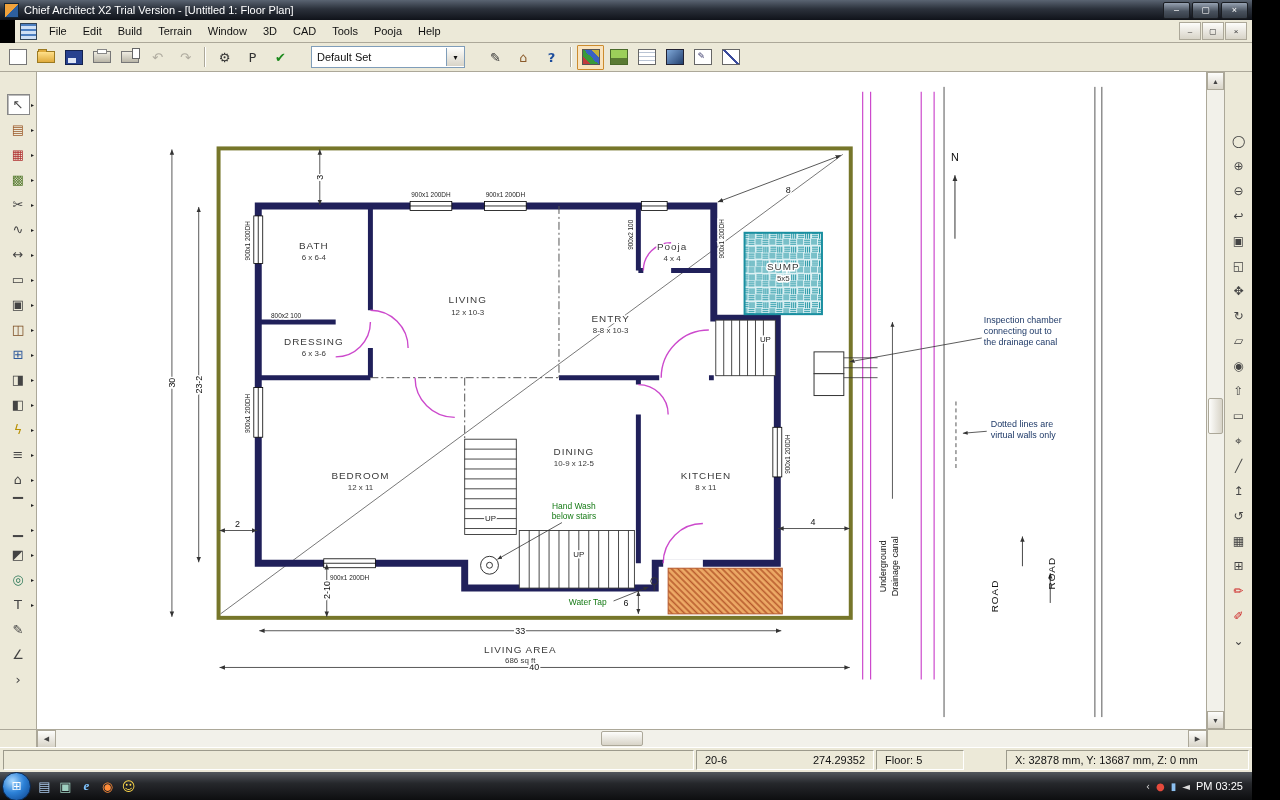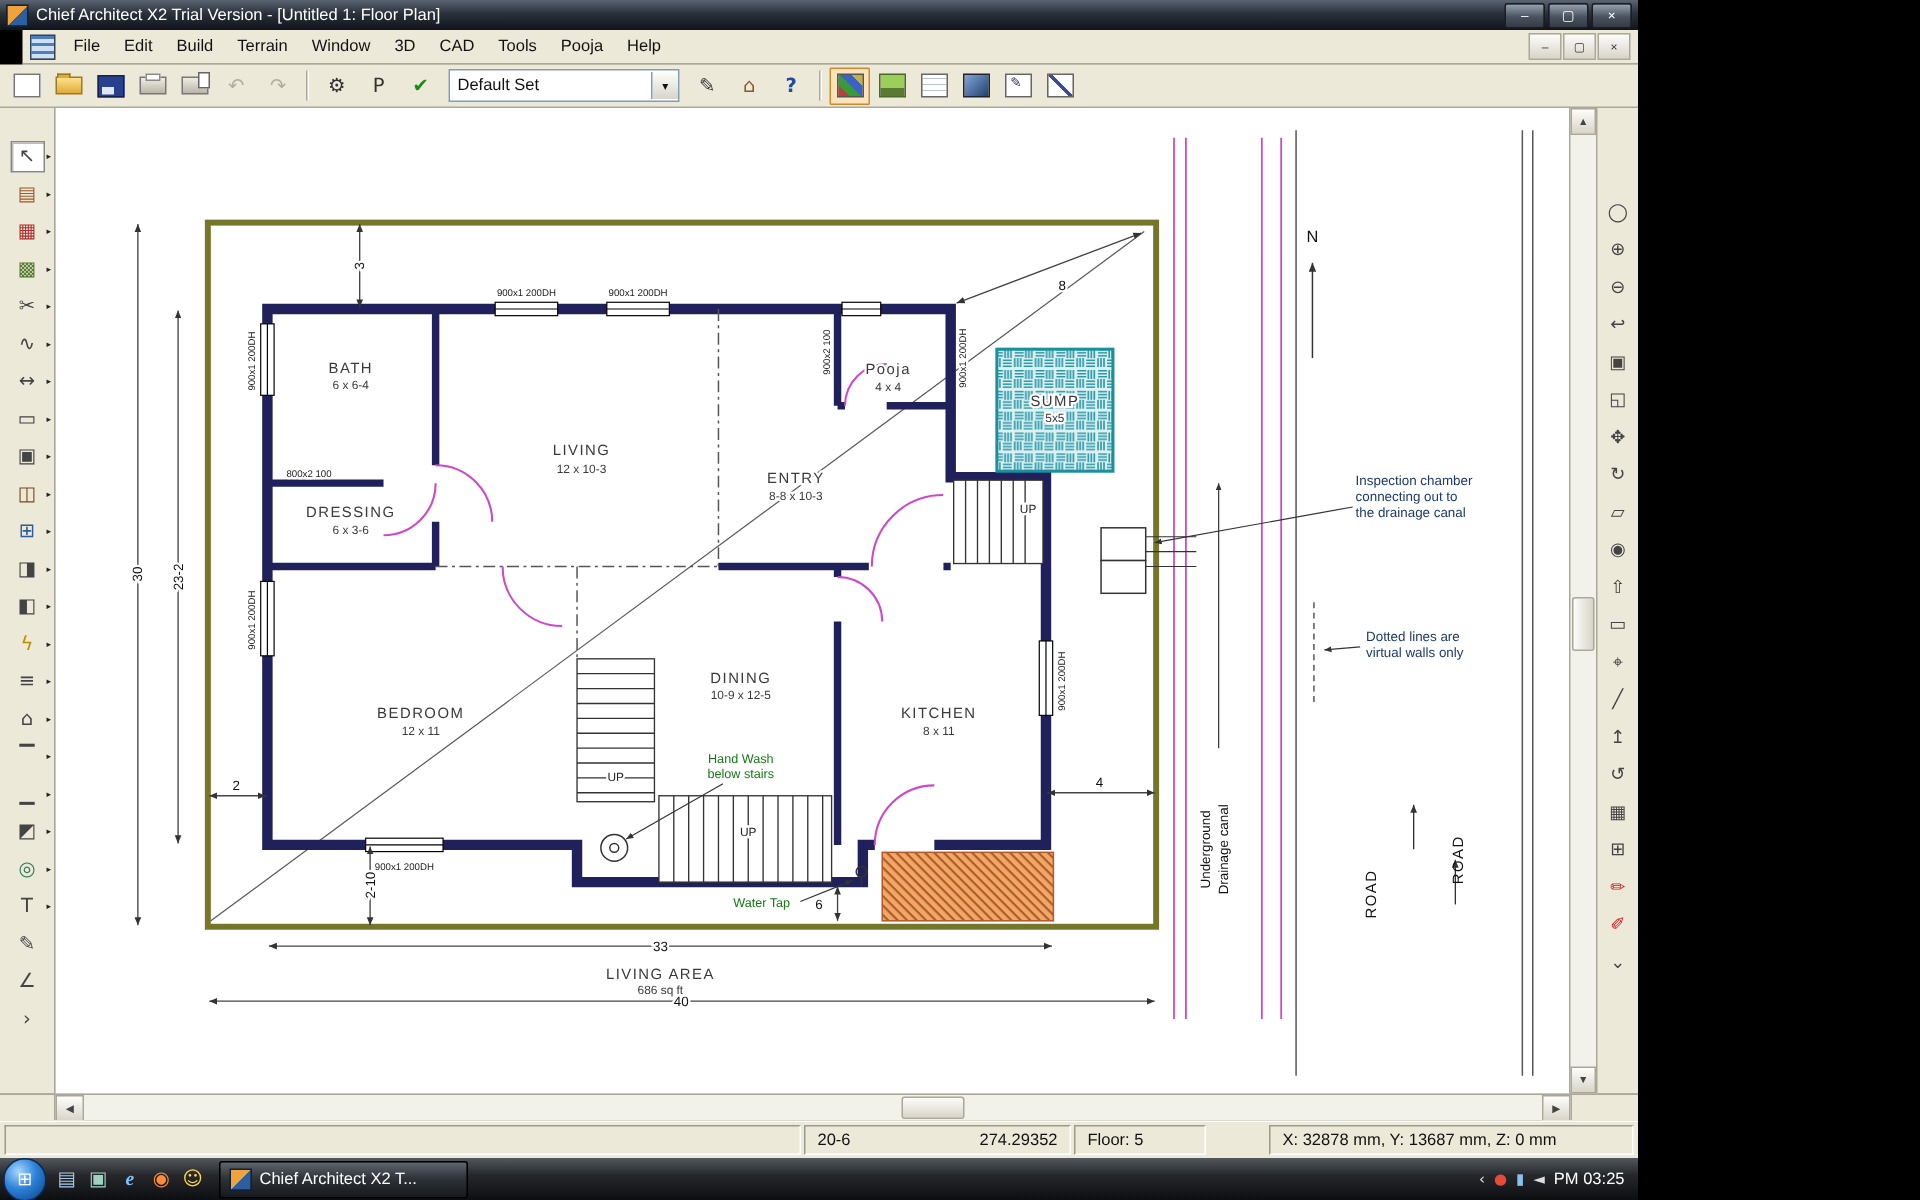--- a/index.html
+++ b/index.html
@@ -1,18 +1,18 @@
 <!DOCTYPE html>
 <html><head>
 <meta charset="utf-8">
 <style>
   html,body{margin:0;padding:0;}
   body{width:1280px;height:800px;overflow:hidden;background:#000;
        font-family:"Liberation Sans","DejaVu Sans",sans-serif;font-size:11px;color:#111;}
-  .app{width:1092px;height:800px;display:flex;flex-direction:column;}
+  .app{width:1252px;height:800px;display:flex;flex-direction:column;}
 
   
   .titlebar{height:20px;background:linear-gradient(#5a6472,#2b313b 45%,#10131a);
             color:#fff;display:flex;align-items:center;padding:0 4px;gap:5px;flex:0 0 auto;}
   .appicon{width:13px;height:13px;border:1px solid #123;
            background:linear-gradient(135deg,#f0a23c 0 50%,#2d5f9e 50%);}
   .title-text{flex:1;font-size:11px;white-space:nowrap;overflow:hidden;}
   .winbtn{width:25px;height:15px;border-radius:2px;display:flex;align-items:center;justify-content:center;
           font-size:9px;line-height:1;color:#fff;border:1px solid #1a1d22;
           background:linear-gradient(#97a2b2,#49525e 55%,#343b45);margin-left:2px;}
@@ -31,21 +31,21 @@
   .toolbar{height:28px;background:#ece9d8;border-bottom:1px solid #aca899;
            display:flex;align-items:center;padding:0 4px;gap:1px;flex:0 0 auto;}
   .tbtn{width:25px;height:23px;display:flex;align-items:center;justify-content:center;
         border:1px solid transparent;border-radius:1px;}
   .tbtn.active{border:1px solid #cc8b2e;background:#f9e3bd;}
   .tbtn.disabled .tbg{color:#b0aca0;}
   .tbg{font-family:"DejaVu Sans",sans-serif;font-size:13px;color:#333;display:flex;
        align-items:center;justify-content:center;min-width:16px;height:16px;}
   .sep{width:1px;height:20px;background:#aca899;border-right:1px solid #fff;margin:0 4px;}
   .combo{width:152px;height:20px;background:#fff;border:1px solid #7f9db9;display:flex;
-         align-items:center;margin:0 4px;}
+         align-items:center;margin:0 16px;}
   .combo-text{flex:1;padding-left:5px;}
   .combo-arrow{width:17px;height:18px;border-left:1px solid #7f9db9;display:flex;align-items:center;
                justify-content:center;font-size:8px;background:linear-gradient(#fdfdfb,#d8d4c8);}
   
   .i-page{width:11px;height:14px;background:#fff;border:1px solid #777;}
   .i-folder{width:15px;height:10px;background:linear-gradient(#ffe08a,#e0ab3c);border:1px solid #9c7a20;position:relative;}
   .i-folder::before{content:"";position:absolute;top:-3px;left:0;width:7px;height:2px;
                     background:#e0ab3c;border:1px solid #9c7a20;border-bottom:none;}
   .i-disk{width:13px;height:13px;background:#27418f;border:1px solid #14224d;position:relative;}
   .i-disk::after{content:"";position:absolute;left:2px;bottom:1px;width:8px;height:5px;background:#dfe6f5;}
@@ -701,24 +701,20 @@
         <div class="ql" data-name="internet-explorer-icon">
           <span>e</span>
         </div>
         <div class="ql" data-name="media-player-icon">
           <span>◉</span>
         </div>
         <div class="ql" data-name="messenger-icon">
           <span>☺</span>
         </div>
       </div>
-    <div class="taskbtn" data-name="taskbar-app-button">
-      <div class="appico2" data-name="chief-architect-icon"></div>
-      <div class="tasklabel" data-name="taskbar-app-label">Chief Architect X2 T...</div>
-    </div>
     <div class="tray" data-name="system-tray">
       <div style="display:flex;gap:6px;align-items:center;" data-name="tray-icons">
 
       <span class="tico" data-name="tray-expand-icon"><span>‹</span></span>
           <span class="tico" data-name="antivirus-tray-icon"><span>●</span></span>
           <span class="tico" data-name="network-tray-icon"><span>▮</span></span>
           <span class="tico" data-name="volume-tray-icon"><span>◄</span></span>
         </div>
       <span class="clock" data-name="taskbar-clock">PM 03:25</span>
     </div>

